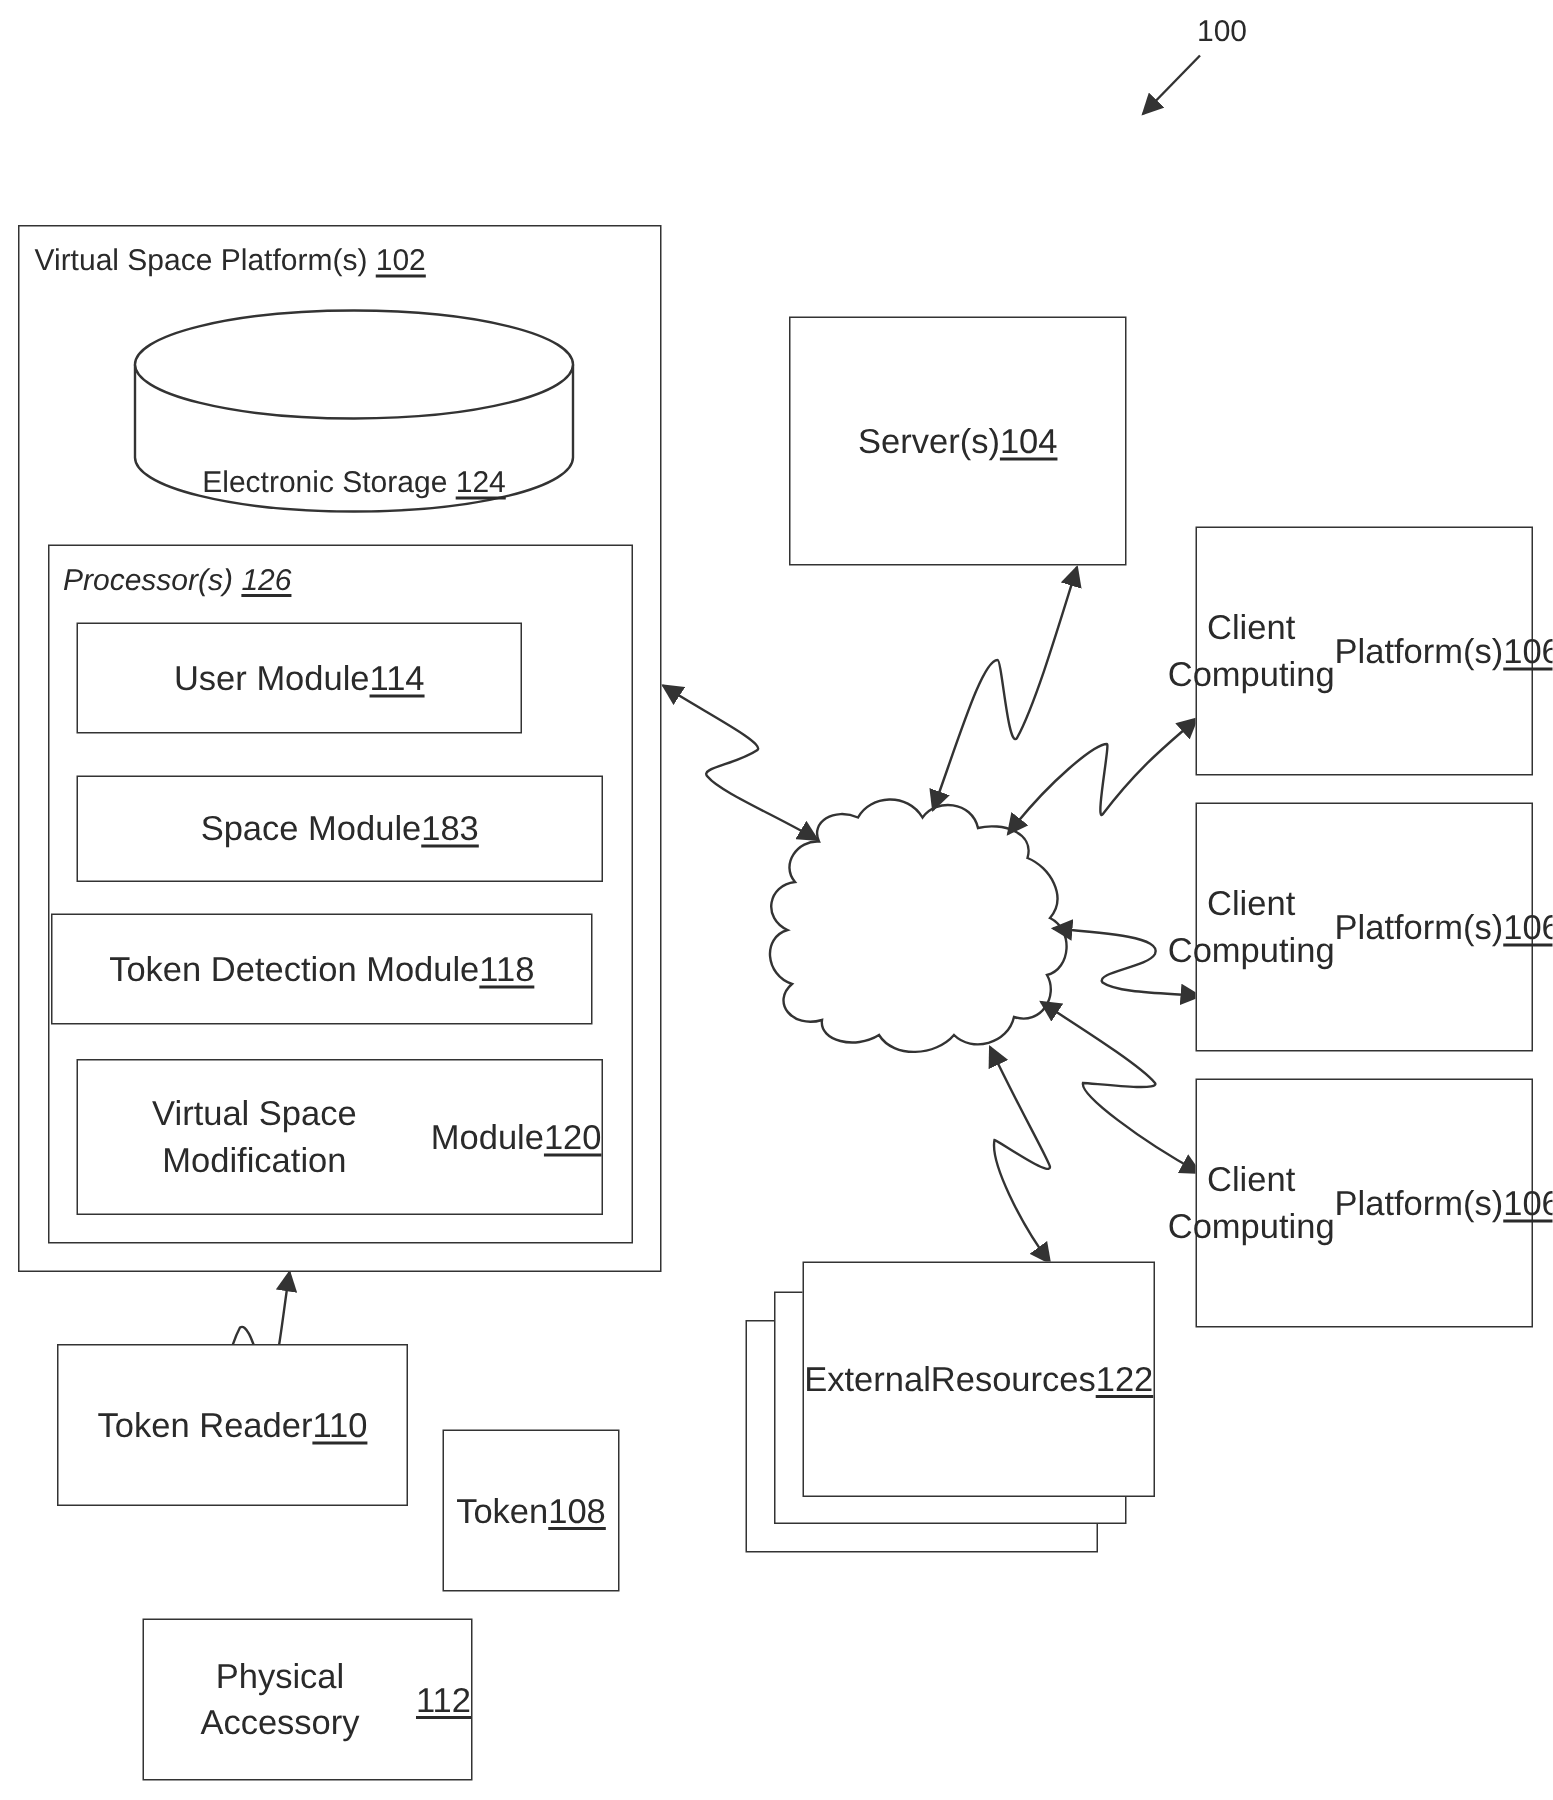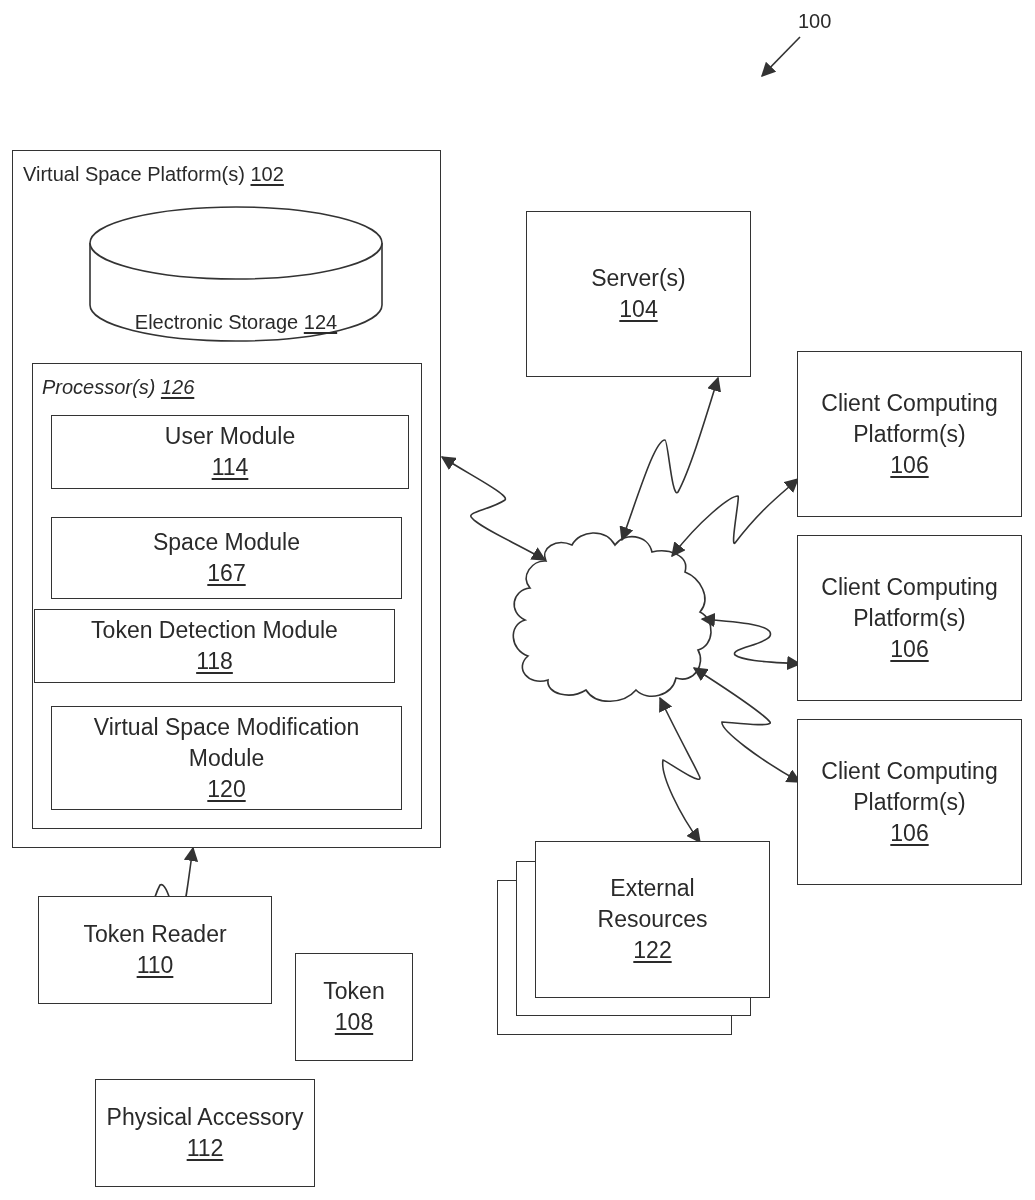--- a/index.html
+++ b/index.html
@@ -3,21 +3,21 @@
 <meta charset="utf-8">
 <style>
   html, body { margin: 0; padding: 0; background: #ffffff; }
   body { width: 1035px; height: 1200px; position: relative; overflow: hidden;
          font-family: "Liberation Sans", sans-serif; color: #222; }
   .box { position: absolute; border: 1.6px solid #333; background: #fff; box-sizing: border-box; }
   .label { position: absolute; font-size: 20px; line-height: 31px; white-space: nowrap; color: #2a2a2a; }
   .center { text-align: center; left: 0; right: 0; }
   .ref { text-decoration: underline; text-underline-offset: 3px; }
   svg#wires { position: absolute; left: 0; top: 0; pointer-events: none; }
-  .block-text { display: flex; flex-direction: column; align-items: center; justify-content: center;
+  .block-text { display: flex; flex-direction: row; align-items: center; justify-content: center;
                 width: 100%; height: 100%; font-size: 23px; line-height: 31px; text-align: center; color: #2a2a2a; }
 </style>
 </head>
 <body>
 
 <svg id="wires" width="1035" height="1200" viewBox="0 0 1035 1200">
   <defs>
     <marker id="arr" viewBox="0 0 10 10" refX="9" refY="5" markerWidth="9" markerHeight="9" orient="auto-start-reverse">
       <path d="M0,0 L10,5 L0,10 z" fill="#333"></path>
     </marker>
@@ -64,30 +64,30 @@
   <span class="ref">124</span>
 </div>
 
 <div class="box" style="left:32px; top:363px; width:390px; height:466px;font-style:italic;">
   <div class="label" style="left:9px; top:8px;">
     <span>Processor(s)</span>
     <span class="ref">126</span>
   </div>
 </div>
 
-<div class="box" style="left:51px; top:415px; width:358px; height:74px;">
+<div class="box" style="left:51px; top:415px; width:297px; height:74px;">
   <div class="block-text">
     <span>User Module</span>
     <span class="ref">114</span>
   </div>
 </div>
-<div class="box" style="left:51px; top:517px; width:351px; height:82px;">
+<div class="box" style="left:51px; top:517px; width:351px; height:71px;">
   <div class="block-text">
     <span>Space Module</span>
-    <span class="ref">167</span>
+    <span class="ref">183</span>
   </div>
 </div>
 <div class="box" style="left:34px; top:609px; width:361px; height:74px;">
   <div class="block-text">
     <span>Token Detection Module</span>
     <span class="ref">118</span>
   </div>
 </div>
 <div class="box" style="left:51px; top:706px; width:351px; height:104px;">
   <div class="block-text">

